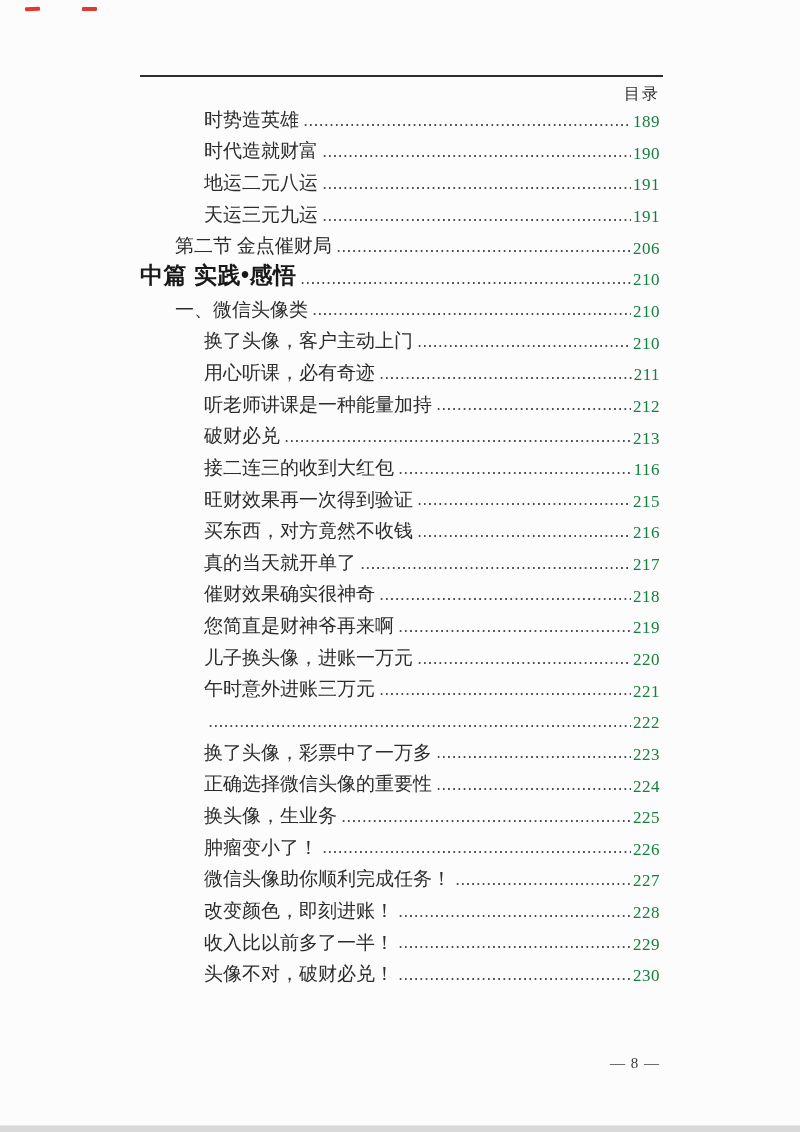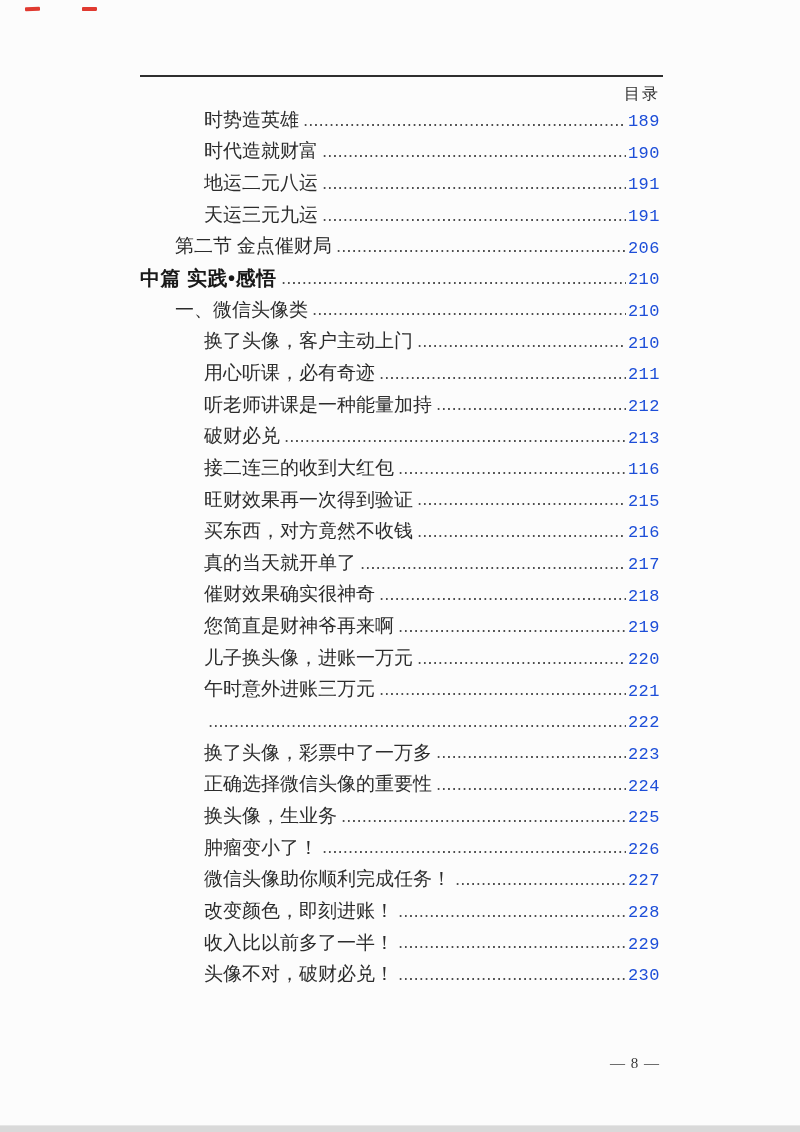--- a/index.html
+++ b/index.html
@@ -55,38 +55,38 @@
   }
   .row .t{
     white-space:nowrap;
     line-height:1.2;
   }
   .row.lvl1{padding-left:35px;}
   .row.lvl2{padding-left:64px;}
   .row.lvl0 .t{
     font-family:"Liberation Sans","DejaVu Sans",sans-serif;
     font-weight:bold;
-    font-size:20px;
+    font-size:23px;
     color:#191919;
     letter-spacing:0.5px;
   }
   .leader{
     flex:1;
     height:8px;
     margin:0 2px 3px 4px;
     background-image:radial-gradient(circle,#4d4d4d 1.05px,rgba(0,0,0,0) 1.35px);
     background-size:5.2px 8px;
     background-repeat:repeat-x;
     background-position:0 100%;
   }
   .pg{
-    font-family:Liberation Mono, monospace;
+    font-family:Liberation Serif, serif;
     font-size:17px;
     line-height:1.15;
-    color:#1d4ed8;
+    color:#15803d;
     letter-spacing:0.5px;
     white-space:nowrap;
   }
 
   
   .footer{
     position:absolute;
     right:140px;bottom:60px;
     font-size:15px;
     color:#3a3a3a;

